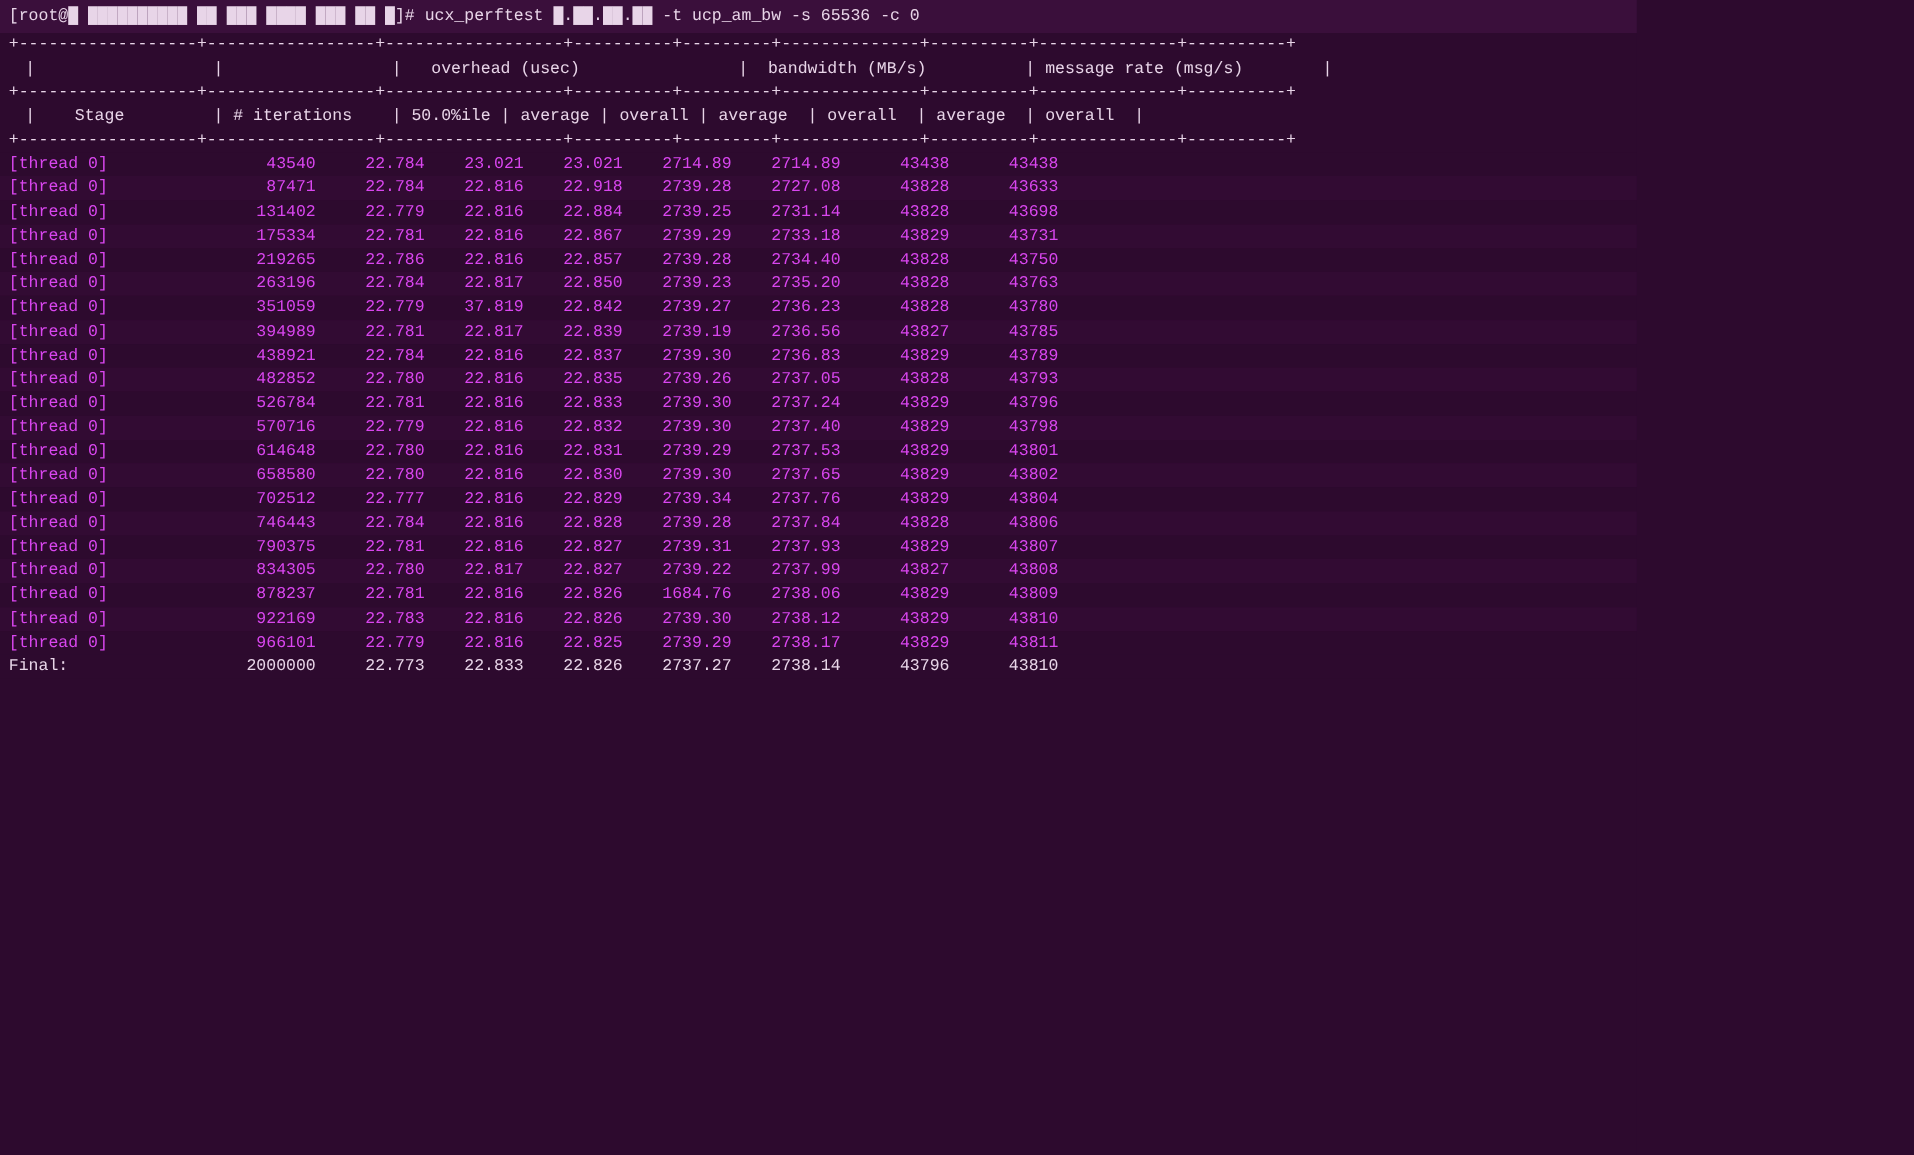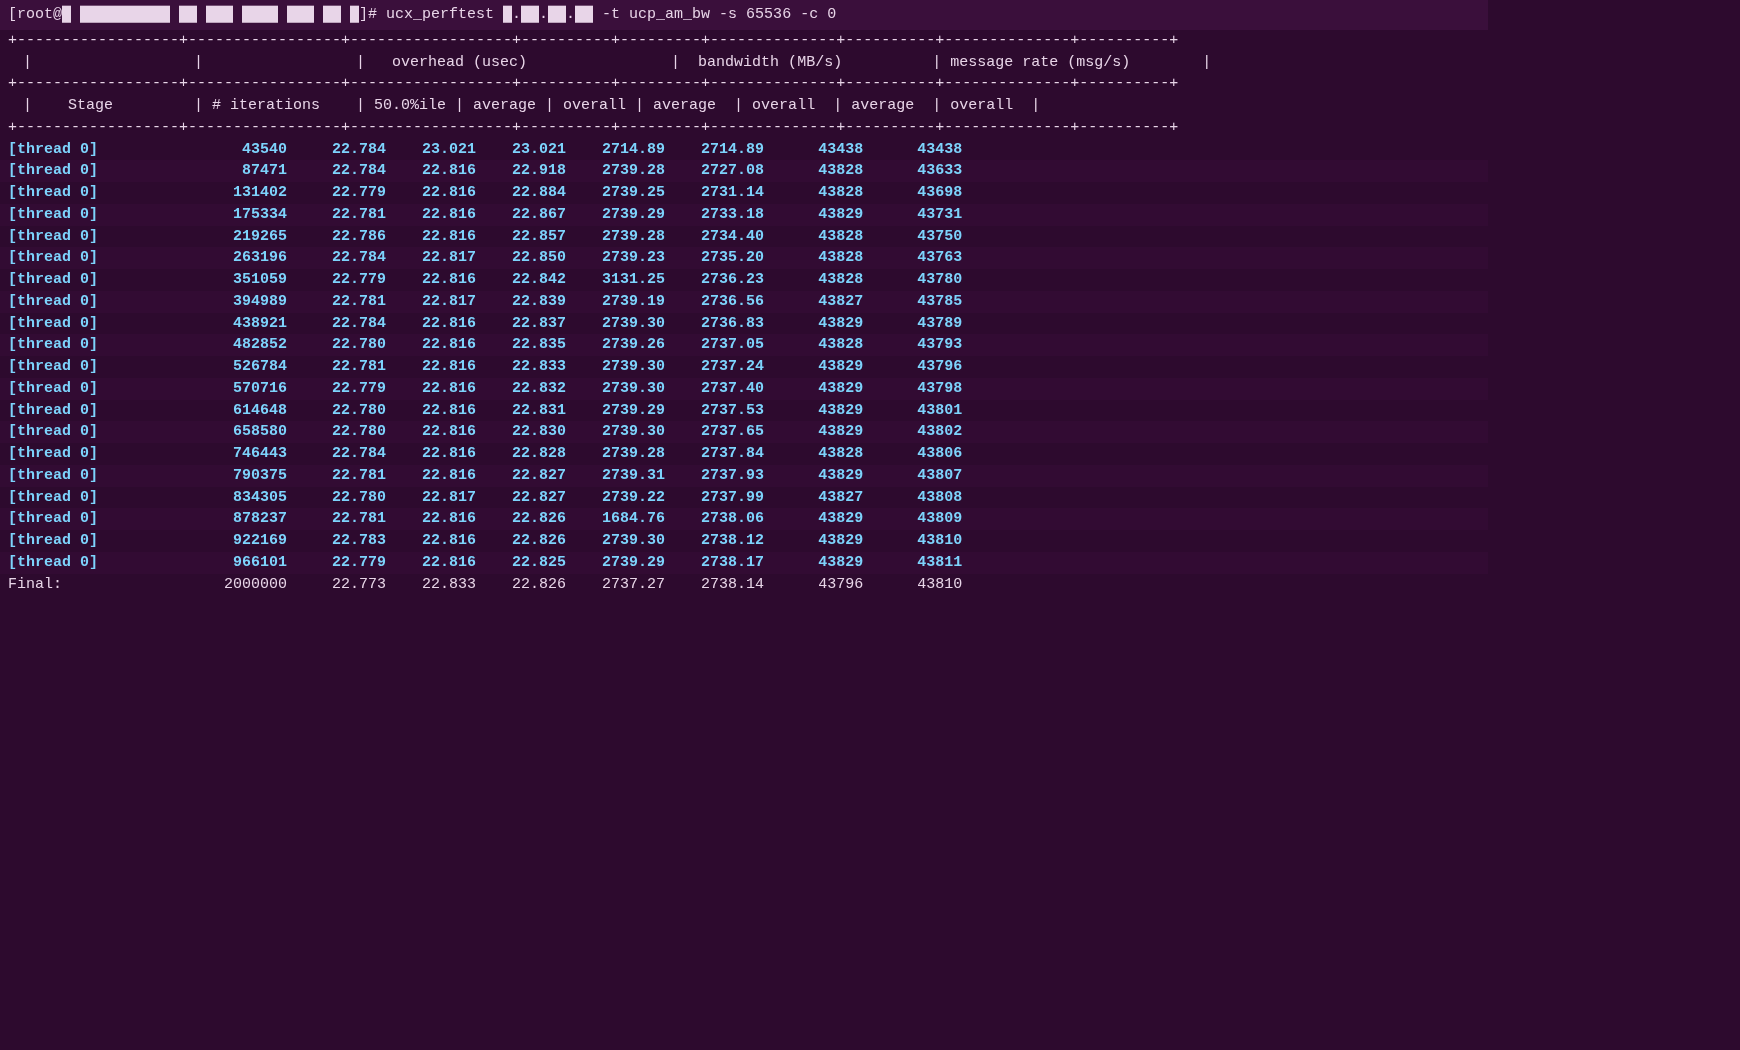--- a/index.html
+++ b/index.html
@@ -30,24 +30,23 @@
       color: #e8d5e8;
       white-space: pre;
       padding: 0 8px;
     }
     .header-row {
       color: #e8d5e8;
       white-space: pre;
       padding: 0 23px;
     }
     .data-row {
-      color: #7dd3fc;
+      color: #d946ef;
       white-space: pre;
       padding: 0 8px;
-      font-weight: bold;
     }
     .data-row:nth-child(odd) {
       background-color: #2d0a2e;
     }
     .data-row:nth-child(even) {
       background-color: #320b33;
     }
     .final-row {
       color: #e8d5e8;
       white-space: pre;
@@ -71,28 +70,29 @@
 
   <div class="separator">+------------------+-----------------+------------------+----------+---------+--------------+----------+--------------+----------+</div>
 
   <div id="data-rows">
       <div class="data-row">[thread 0]                43540     22.784    23.021    23.021    2714.89    2714.89      43438      43438</div>
       <div class="data-row">[thread 0]                87471     22.784    22.816    22.918    2739.28    2727.08      43828      43633</div>
       <div class="data-row">[thread 0]               131402     22.779    22.816    22.884    2739.25    2731.14      43828      43698</div>
       <div class="data-row">[thread 0]               175334     22.781    22.816    22.867    2739.29    2733.18      43829      43731</div>
       <div class="data-row">[thread 0]               219265     22.786    22.816    22.857    2739.28    2734.40      43828      43750</div>
       <div class="data-row">[thread 0]               263196     22.784    22.817    22.850    2739.23    2735.20      43828      43763</div>
-      <div class="data-row">[thread 0]               351059     22.779    22.816    22.842    3131.25    2736.23      43828      43780</div>
+      <div class="data-row">[thread 0]               351059     22.779    37.819    22.842    2739.27    2736.23      43828      43780</div>
       <div class="data-row">[thread 0]               394989     22.781    22.817    22.839    2739.19    2736.56      43827      43785</div>
       <div class="data-row">[thread 0]               438921     22.784    22.816    22.837    2739.30    2736.83      43829      43789</div>
       <div class="data-row">[thread 0]               482852     22.780    22.816    22.835    2739.26    2737.05      43828      43793</div>
       <div class="data-row">[thread 0]               526784     22.781    22.816    22.833    2739.30    2737.24      43829      43796</div>
       <div class="data-row">[thread 0]               570716     22.779    22.816    22.832    2739.30    2737.40      43829      43798</div>
       <div class="data-row">[thread 0]               614648     22.780    22.816    22.831    2739.29    2737.53      43829      43801</div>
       <div class="data-row">[thread 0]               658580     22.780    22.816    22.830    2739.30    2737.65      43829      43802</div>
+      <div class="data-row">[thread 0]               702512     22.777    22.816    22.829    2739.34    2737.76      43829      43804</div>
       <div class="data-row">[thread 0]               746443     22.784    22.816    22.828    2739.28    2737.84      43828      43806</div>
       <div class="data-row">[thread 0]               790375     22.781    22.816    22.827    2739.31    2737.93      43829      43807</div>
       <div class="data-row">[thread 0]               834305     22.780    22.817    22.827    2739.22    2737.99      43827      43808</div>
       <div class="data-row">[thread 0]               878237     22.781    22.816    22.826    1684.76    2738.06      43829      43809</div>
       <div class="data-row">[thread 0]               922169     22.783    22.816    22.826    2739.30    2738.12      43829      43810</div>
       <div class="data-row">[thread 0]               966101     22.779    22.816    22.825    2739.29    2738.17      43829      43811</div>
     </div>
 
   <div class="final-row" id="final-row">Final:                  2000000     22.773    22.833    22.826    2737.27    2738.14      43796      43810</div>
 </div>

